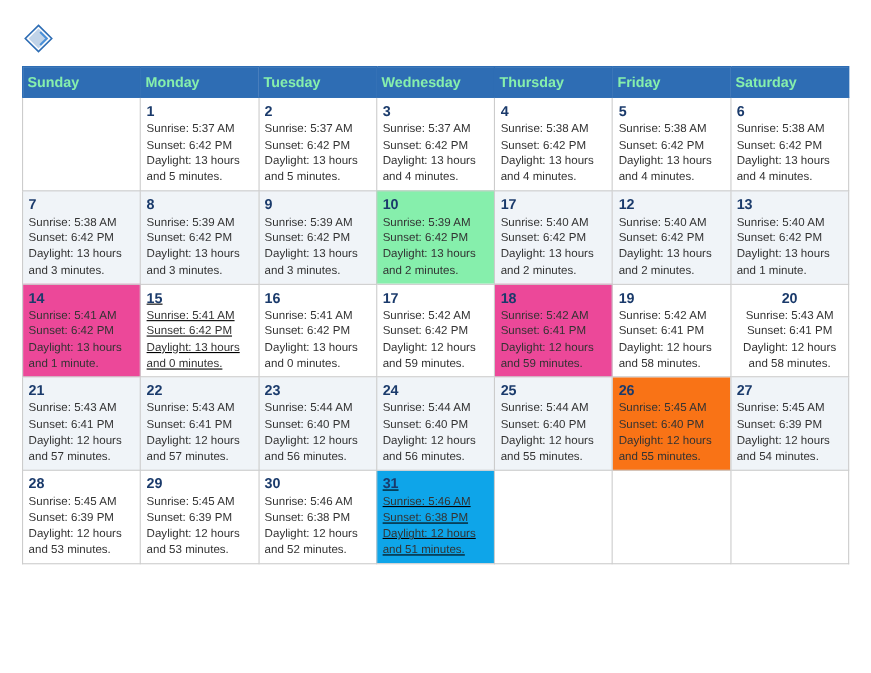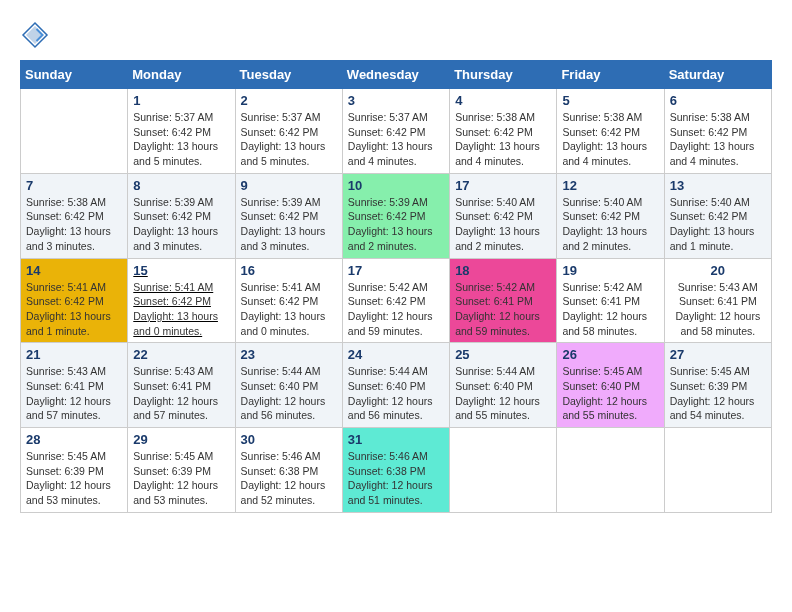--- a/index.html
+++ b/index.html
@@ -47,21 +47,21 @@
       font-size: 16px;
       color: #333;
     }
     table {
       width: 100%;
       border-collapse: collapse;
       font-size: 11px;
     }
     th {
       background-color: #2e6db4;
-      color: #ffffff;
+      color: #86efac;
       padding: 6px 4px;
       text-align: left;
       font-size: 13px;
       font-weight: bold;
       border: 1px solid #2e6db4;
     }
     td {
       border: 1px solid #ccc;
       vertical-align: top;
       padding: 4px 5px;
@@ -215,21 +215,21 @@
         </td>
         <td style="background-color: rgb(240, 244, 248);">
           <span class="day-number">13</span>
           <div class="day-info" style="white-space: pre-line;">Sunrise: 5:40 AM
 Sunset: 6:42 PM
 Daylight: 13 hours
 and 1 minute.</div>
         </td>
       </tr>
       <tr>
-        <td style="background-color: #eab308;">
+        <td style="background-color: #ec4899;">
           <span class="day-number">14</span>
           <div class="day-info" style="white-space: pre-line;">Sunrise: 5:41 AM
 Sunset: 6:42 PM
 Daylight: 13 hours
 and 1 minute.</div>
         </td>
         <td style="background-color: rgb(255, 255, 255); text-decoration: underline;">
           <span class="day-number">15</span>
           <div class="day-info" style="white-space: pre-line;">Sunrise: 5:41 AM
 Sunset: 6:42 PM
@@ -301,21 +301,21 @@
 Daylight: 12 hours
 and 56 minutes.</div>
         </td>
         <td style="background-color: rgb(240, 244, 248); margin-left: 32px;">
           <span class="day-number">25</span>
           <div class="day-info" style="white-space: pre-line;">Sunrise: 5:44 AM
 Sunset: 6:40 PM
 Daylight: 12 hours
 and 55 minutes.</div>
         </td>
-        <td style="background-color: #f0abfc;">
+        <td style="background-color: #f97316;">
           <span class="day-number">26</span>
           <div class="day-info" style="white-space: pre-line;">Sunrise: 5:45 AM
 Sunset: 6:40 PM
 Daylight: 12 hours
 and 55 minutes.</div>
         </td>
         <td style="background-color: rgb(240, 244, 248);">
           <span class="day-number">27</span>
           <div class="day-info" style="white-space: pre-line;">Sunrise: 5:45 AM
 Sunset: 6:39 PM
@@ -338,21 +338,21 @@
 Daylight: 12 hours
 and 53 minutes.</div>
         </td>
         <td style="background-color: rgb(255, 255, 255);">
           <span class="day-number">30</span>
           <div class="day-info" style="white-space: pre-line;">Sunrise: 5:46 AM
 Sunset: 6:38 PM
 Daylight: 12 hours
 and 52 minutes.</div>
         </td>
-        <td style="background-color: #5eead4;">
+        <td style="background-color: #0ea5e9; text-decoration: underline;">
           <span class="day-number">31</span>
           <div class="day-info" style="white-space: pre-line;">Sunrise: 5:46 AM
 Sunset: 6:38 PM
 Daylight: 12 hours
 and 51 minutes.</div>
         </td>
         <td class="empty" style="background-color: rgb(255, 255, 255);"></td>
         <td class="empty" style="background-color: rgb(255, 255, 255);"></td>
         <td class="empty" style="background-color: rgb(255, 255, 255);"></td>
       </tr>

